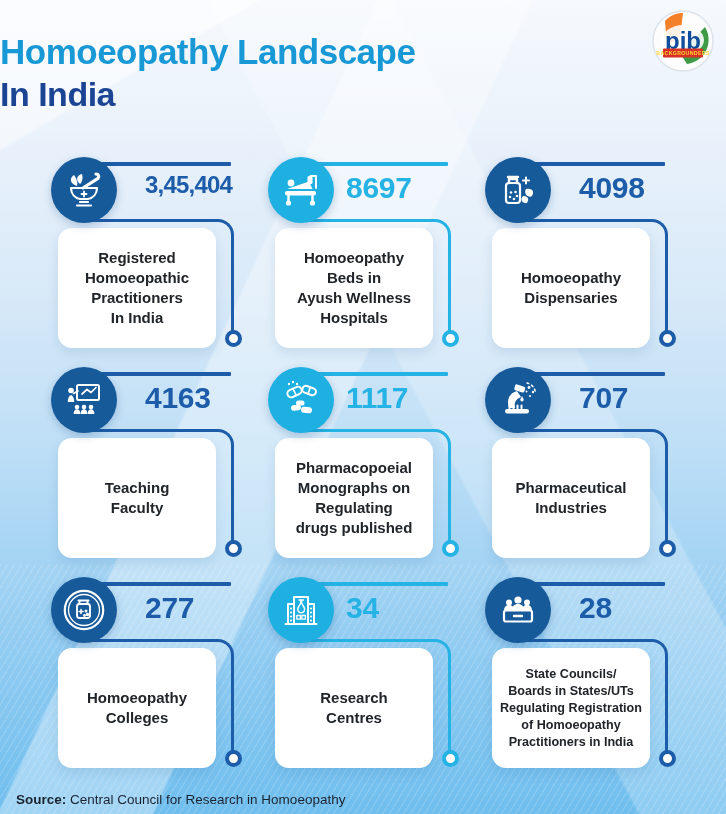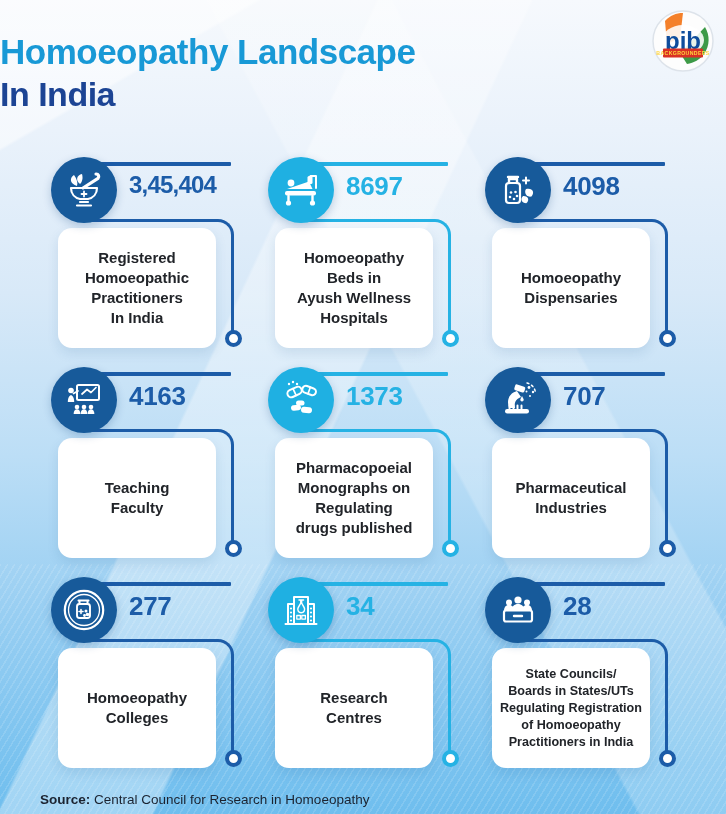--- a/index.html
+++ b/index.html
@@ -27,40 +27,40 @@
   .r1{top:157px}.r2{top:367px}.r3{top:577px}
 
   .tline{position:absolute;left:33px;top:5px;width:147px;height:3.5px;border-radius:1px;z-index:1;}
   .cpath{position:absolute;left:33px;top:62px;width:150px;height:112px;box-sizing:border-box;
          border-top:3.5px solid;border-right:3.5px solid;border-top-right-radius:16px;z-index:1;}
   .ring{position:absolute;left:174px;top:172.5px;width:9px;height:9px;border:4px solid;border-radius:50%;
         background:#fff;z-index:4;}
   .bubble{position:absolute;left:0;top:0;width:66px;height:66px;border-radius:50%;z-index:3;
           display:flex;align-items:center;justify-content:center;box-shadow:0 3px 8px rgba(20,70,130,.25);}
   .bubble svg{width:44px;height:44px;}
-  .value{position:absolute;left:78px;top:14px;width:112px;font-size:26px;font-weight:bold;z-index:3;letter-spacing:-.3px;}
+  .value{position:absolute;left:78px;top:14px;width:112px;font-size:30px;font-weight:bold;z-index:3;letter-spacing:-.3px;}
   .s1 .value{font-size:24px;letter-spacing:-.8px;}
   .card{position:absolute;left:7px;top:71px;width:158px;height:120px;background:#fff;border-radius:14px;z-index:2;
         display:flex;align-items:center;justify-content:center;box-shadow:0 5px 12px rgba(25,80,140,.12);}
   .stat-label{font-size:15px;line-height:1.33;font-weight:600;color:#212429;text-align:center;
               white-space:pre-line;padding:0 6px;}
   .s9 .stat-label{font-size:12.6px;line-height:1.35;}
 
   .dark  .tline,.dark .tline{background:#1C5CA8;}
   .dark  .cpath{border-color:#1C5CA8;}
   .dark  .ring{border-color:#1C5CA8;}
   .dark  .bubble{background:#175A9A;}
-  .dark  .value{color:#1C5CA8;}
+  .dark  .value{color:#1C5CA8;margin-left:16px;}
   .cyan  .tline{background:#25B2E4;}
   .cyan  .cpath{border-color:#25B2E4;}
   .cyan  .ring{border-color:#25B2E4;}
   .cyan  .bubble{background:#1FB0E2;}
   .cyan  .value{color:#25B2E4;}
 
-  .footer{position:absolute;left:40px;top:792px;font-size:13.5px;color:#1b2330;}
+  .footer{position:absolute;left:16px;top:792px;font-size:13.5px;color:#1b2330;}
   .footer b{font-weight:bold;}
   .ic{stroke:#fff;fill:none;stroke-width:2.2;stroke-linecap:round;stroke-linejoin:round;}
 </style>
 </head>
 <body>
 
 <div class="stage">
   <div class="hatch"></div>
 
   <div class="title">
@@ -192,21 +192,21 @@
             <path d="M30 9v7" stroke-width="1.7"></path>
           </g>
         <rect x="12" y="27" width="10" height="5.5" rx="2.75" fill="#fff" stroke="none" transform="rotate(-8 17 29.75)"></rect>
         <rect x="22" y="29" width="11" height="6" rx="3" fill="#fff" stroke="none" transform="rotate(6 27.5 32)"></rect>
         <rect x="17" y="22.5" width="8.5" height="5" rx="2.5" fill="#fff" stroke="none"></rect>
         <circle cx="10" cy="6" r="1.2" fill="#fff" stroke="none"></circle>
           <circle cx="14" cy="4" r="1.2" fill="#fff" stroke="none"></circle>
           <circle cx="18" cy="6" r="1.2" fill="#fff" stroke="none"></circle>
       </svg>
     </div>
-    <div class="value">1373</div>
+    <div class="value">1117</div>
     <div class="card">
       <div class="stat-label">Pharmacopoeial
 Monographs on
 Regulating
 drugs published</div>
     </div>
   </div>
 
   <div class="stat s6 dark c3 r2">
     <div class="tline"></div>

